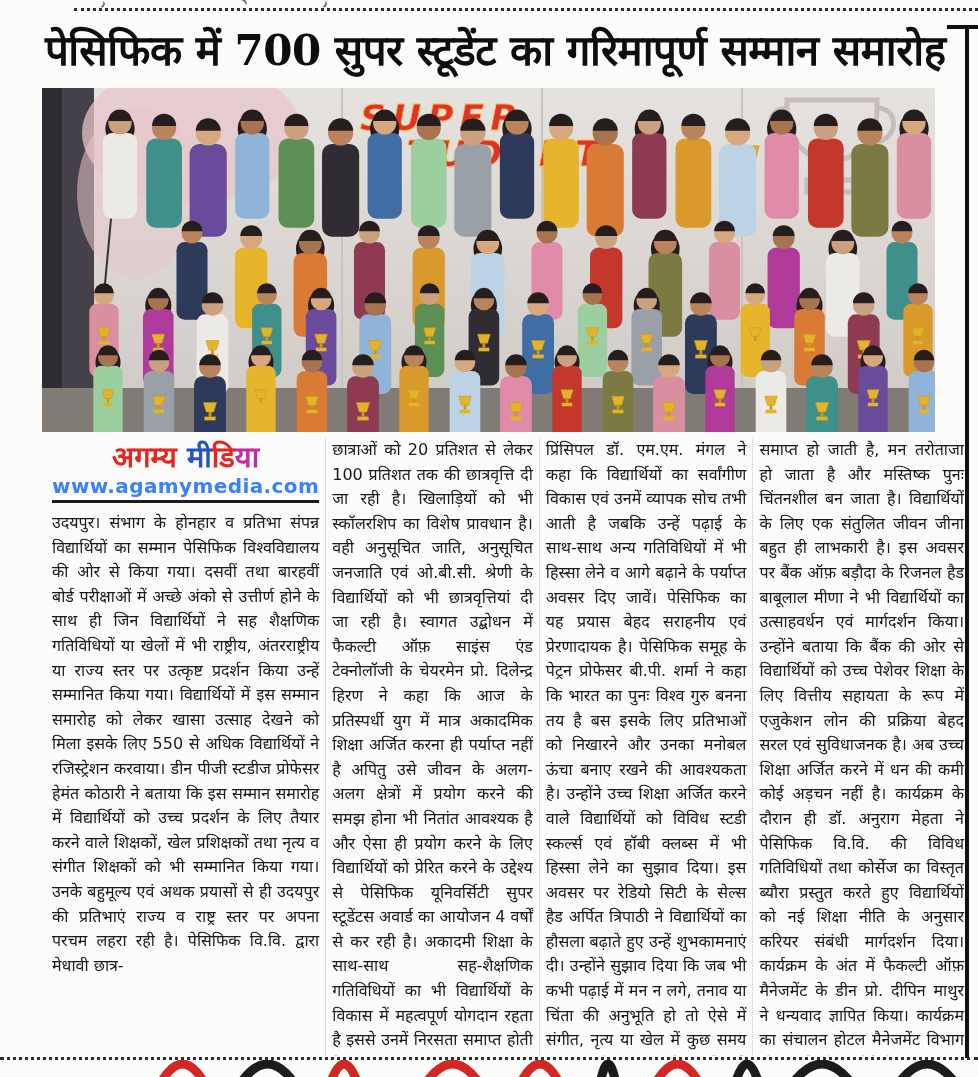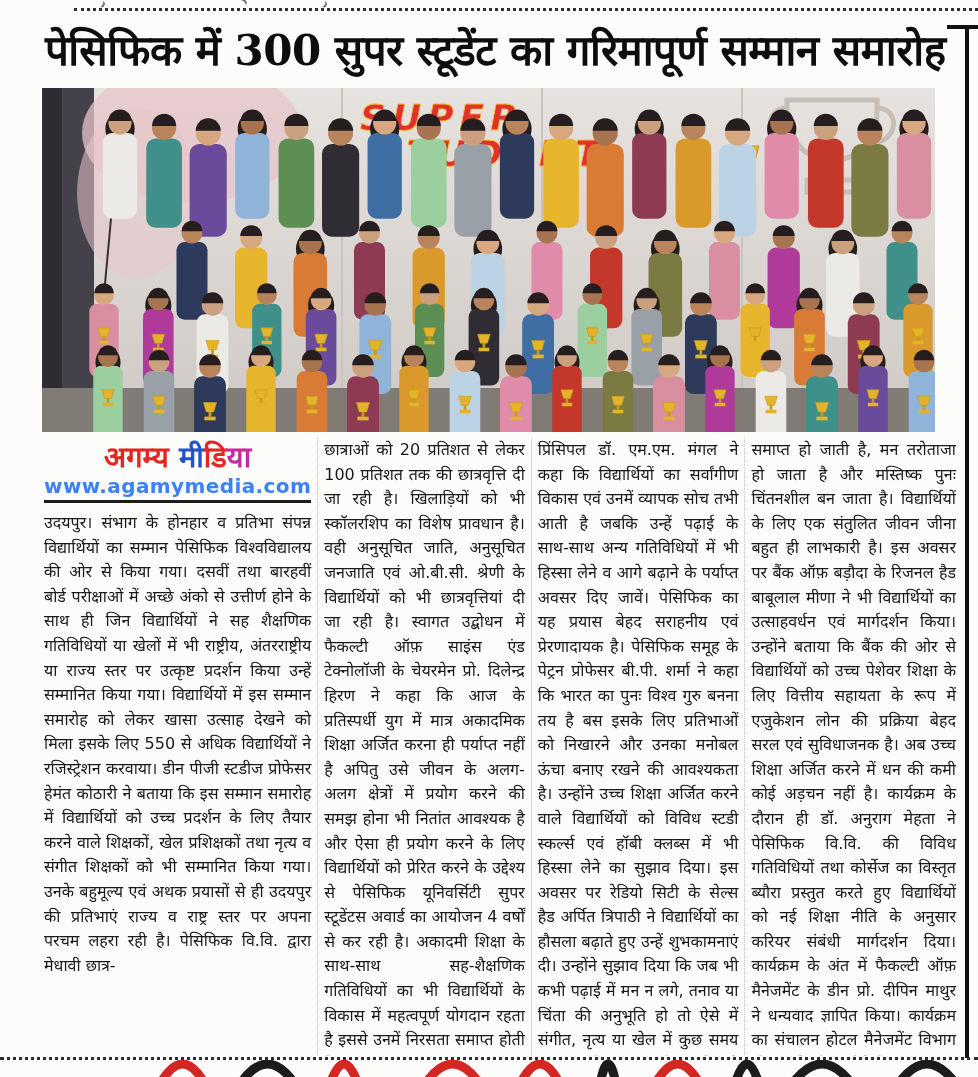--- a/index.html
+++ b/index.html
@@ -27,21 +27,21 @@
   .adj-box-side{position:absolute;left:965px;top:25px;width:4px;height:1033px;background:#101010;}
 
   
   .photo-frame{
     position:absolute;left:42px;top:88px;width:893px;height:344px;
     background:#d8d4d1;overflow:hidden;box-shadow:0 0 0 1px #cfcac6 inset;
   }
 
   
   .article{
-    position:absolute;left:44px;top:438px;width:914px;height:618px;
+    position:absolute;left:52px;top:438px;width:914px;height:618px;
     display:grid;grid-template-columns:repeat(4,1fr);overflow:hidden;
   }
   .col{
     font-size:16px;line-height:24.6px;text-align:justify;
     padding:0 6px;color:#191919;
   }
   .col:first-child{padding-left:0;}
   .col:last-child{padding-right:2px;}
   .col + .col{border-left:1px dotted #c3c3c3;}
 
@@ -56,21 +56,21 @@
   .bottom-strip{position:absolute;left:0;top:1060px;width:978px;height:17px;overflow:hidden;}
 </style>
 </head>
 <body>
 
 <div class="rule-dotted-top"></div>
 <div class="ink-speck speck-a"></div>
 <div class="ink-speck speck-b"></div>
 <div class="ink-speck speck-c"></div>
 
-<div class="headline">पेसिफिक में 300 सुपर स्टूडेंट का गरिमापूर्ण सम्मान समारोह</div>
+<div class="headline">पेसिफिक में 700 सुपर स्टूडेंट का गरिमापूर्ण सम्मान समारोह</div>
 
 <div class="adj-box-top"></div>
 <div class="adj-box-side"></div>
 
 <div class="photo-frame"><svg viewBox="0 0 893 344" width="100%" height="100%" preserveAspectRatio="none">
       <defs>
         <linearGradient id="wall" x1="0" y1="0" x2="0" y2="1">
           <stop offset="0" stop-color="#e6e2df"></stop>
           <stop offset="1" stop-color="#cfc9c4"></stop>
         </linearGradient>

